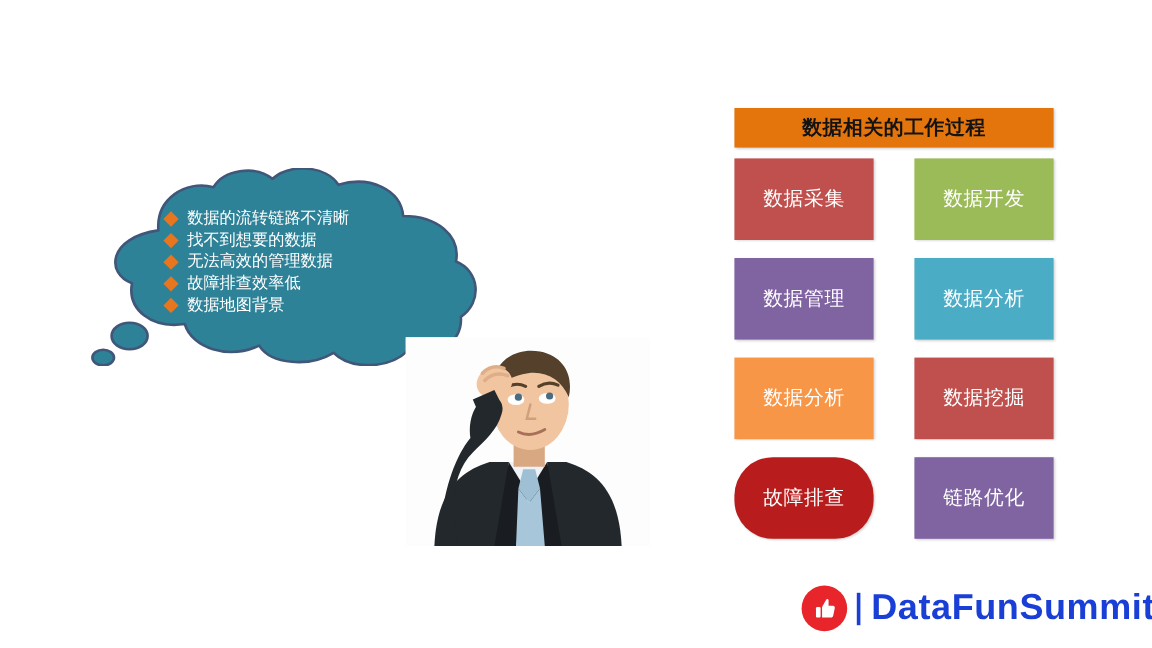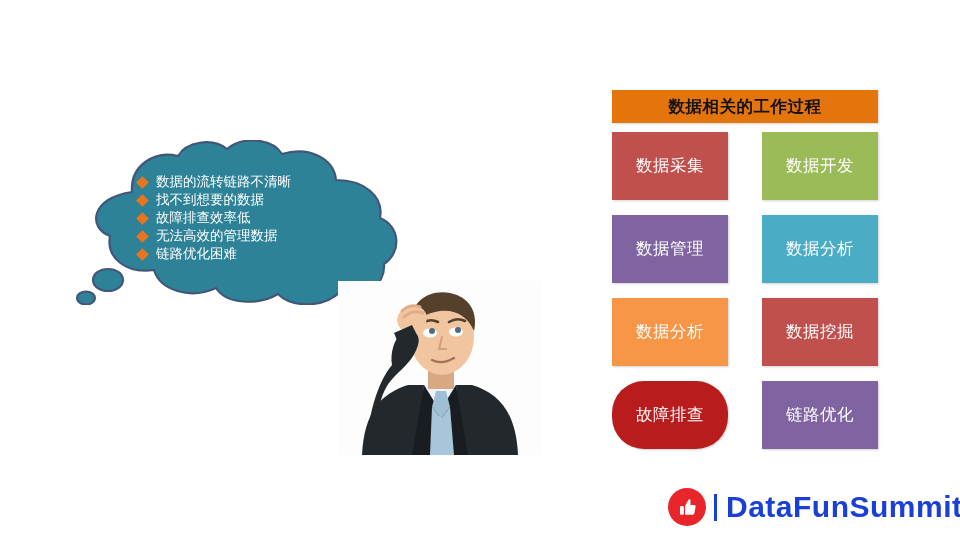--- a/index.html
+++ b/index.html
@@ -99,29 +99,29 @@
       <li>
         <span class="bullet-diamond" style="background: rgb(232, 118, 30);"></span>
         <span>数据的流转链路不清晰</span>
       </li>
       <li>
         <span class="bullet-diamond" style="background: rgb(232, 118, 30);"></span>
         <span>找不到想要的数据</span>
       </li>
       <li>
         <span class="bullet-diamond" style="background: rgb(232, 118, 30);"></span>
+        <span>无法高效的管理数据</span>
+      </li>
+      <li>
+        <span class="bullet-diamond" style="background: rgb(232, 118, 30);"></span>
         <span>故障排查效率低</span>
       </li>
       <li>
         <span class="bullet-diamond" style="background: rgb(232, 118, 30);"></span>
-        <span>无法高效的管理数据</span>
-      </li>
-      <li>
-        <span class="bullet-diamond" style="background: rgb(232, 118, 30);"></span>
-        <span>链路优化困难</span>
+        <span>数据地图背景</span>
       </li>
     </ul>
   </div>
 
   <div id="photo">
     <svg width="204" height="174" viewBox="0 0 204 174">
       <rect x="0" y="0" width="204" height="174" fill="#fdfdfd"></rect>
 
       <path d="M24,174 C26,130 44,112 70,104 L134,104 C160,112 178,130 180,174 Z" fill="#23282c"></path>
 

